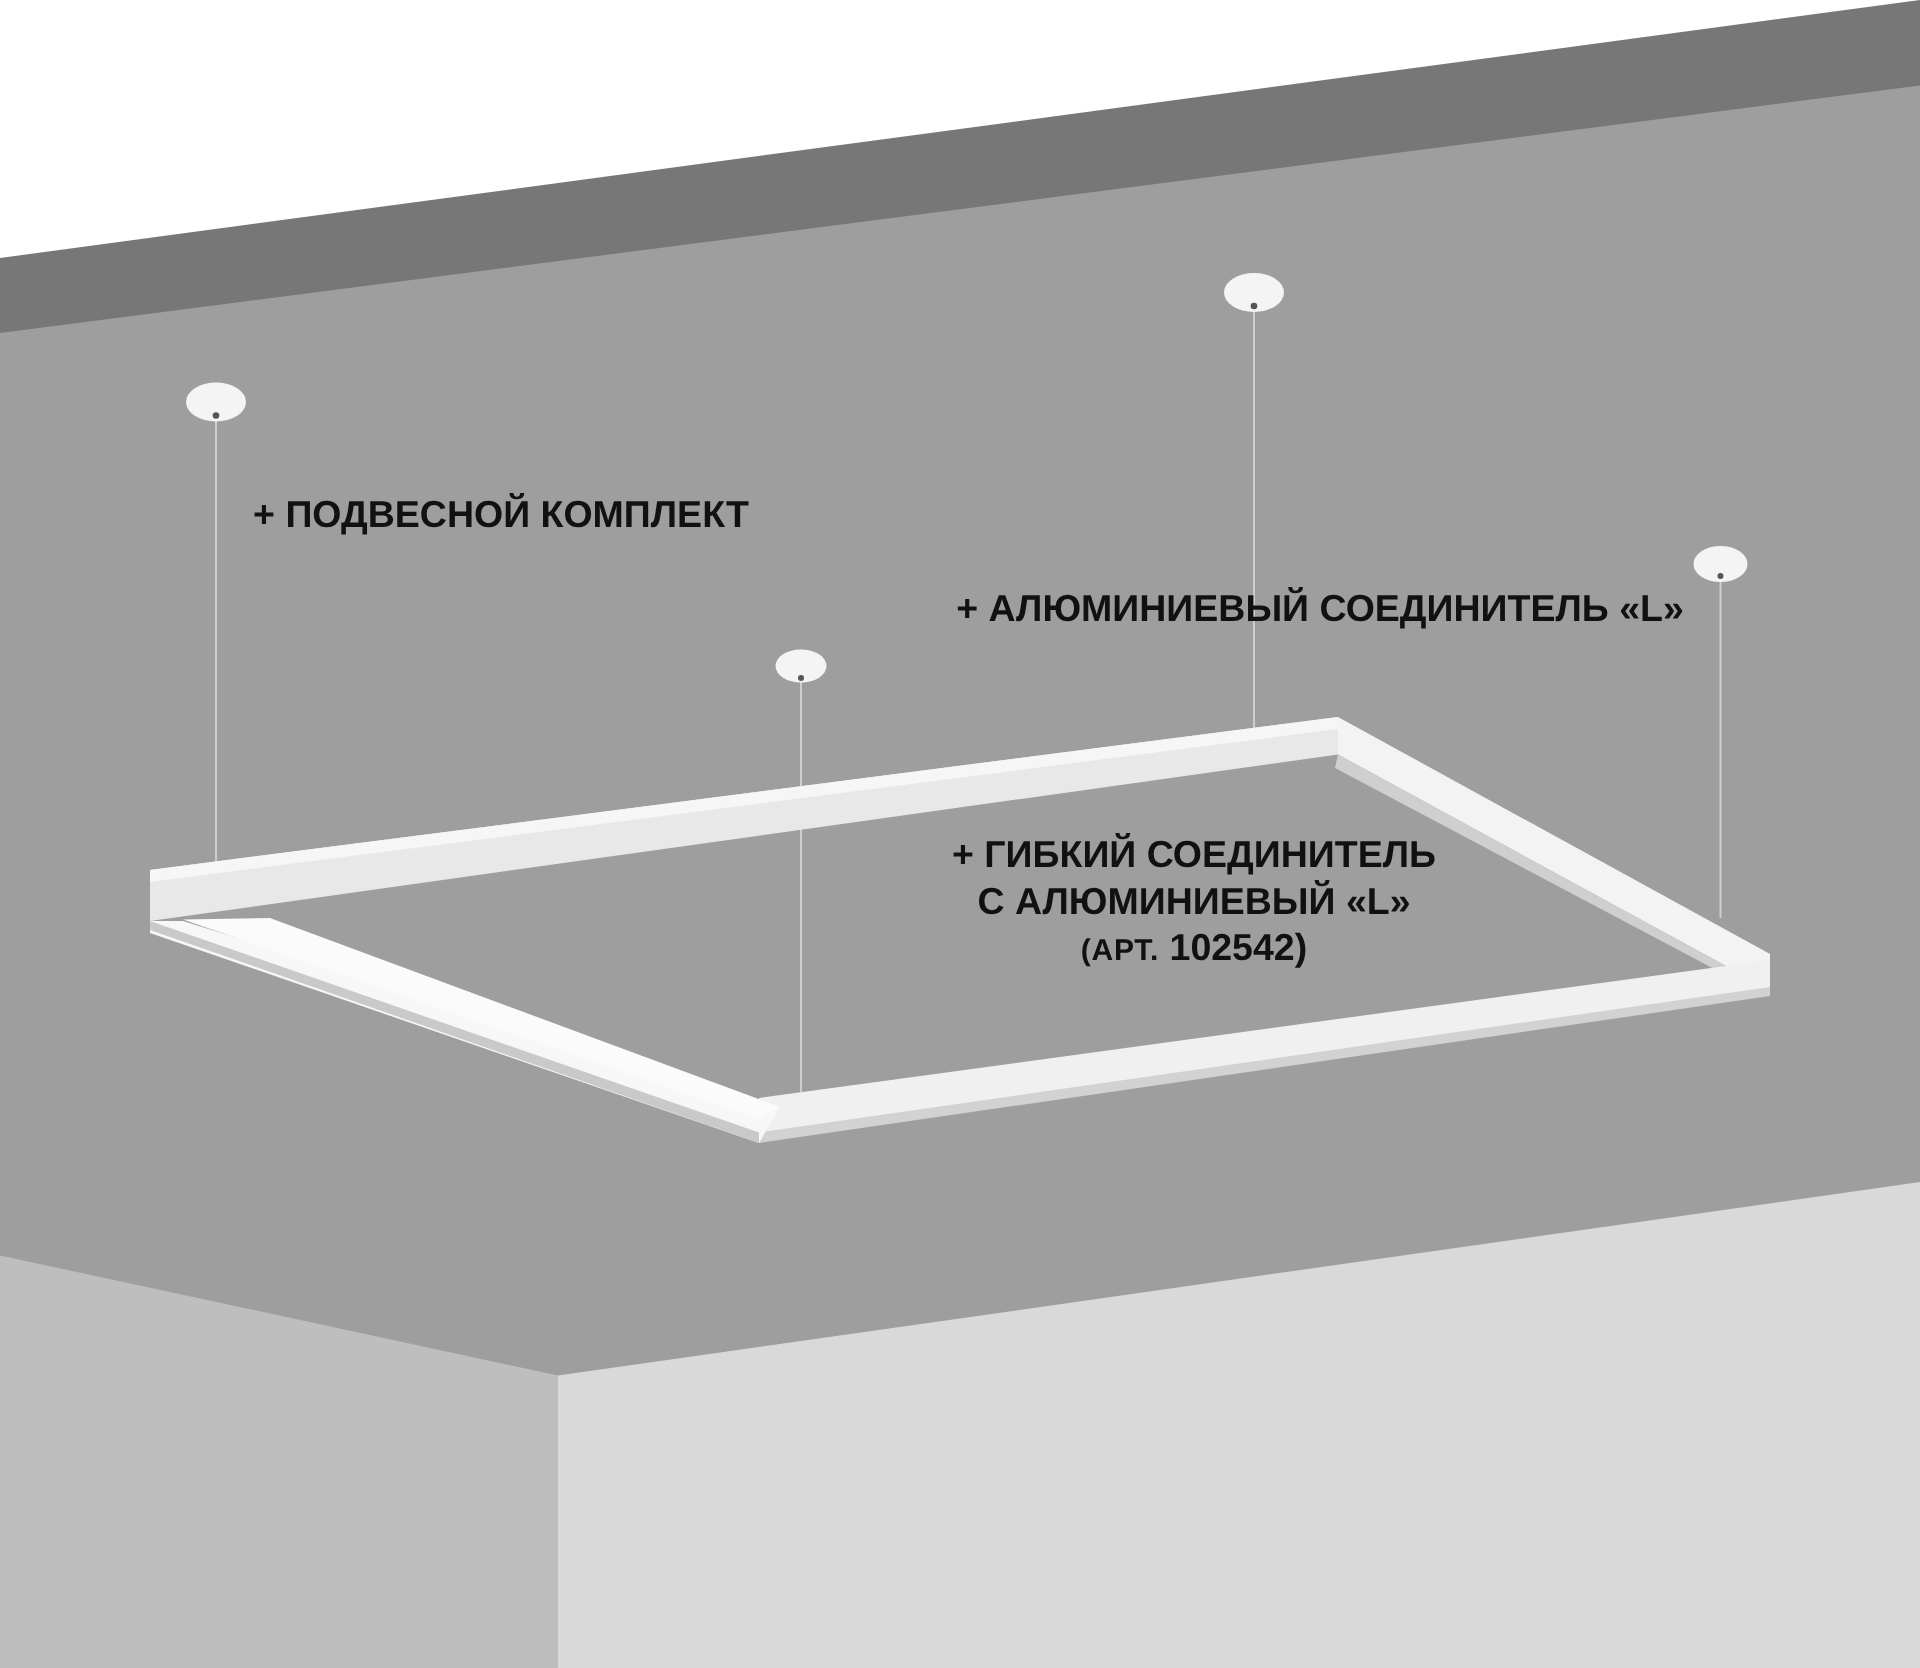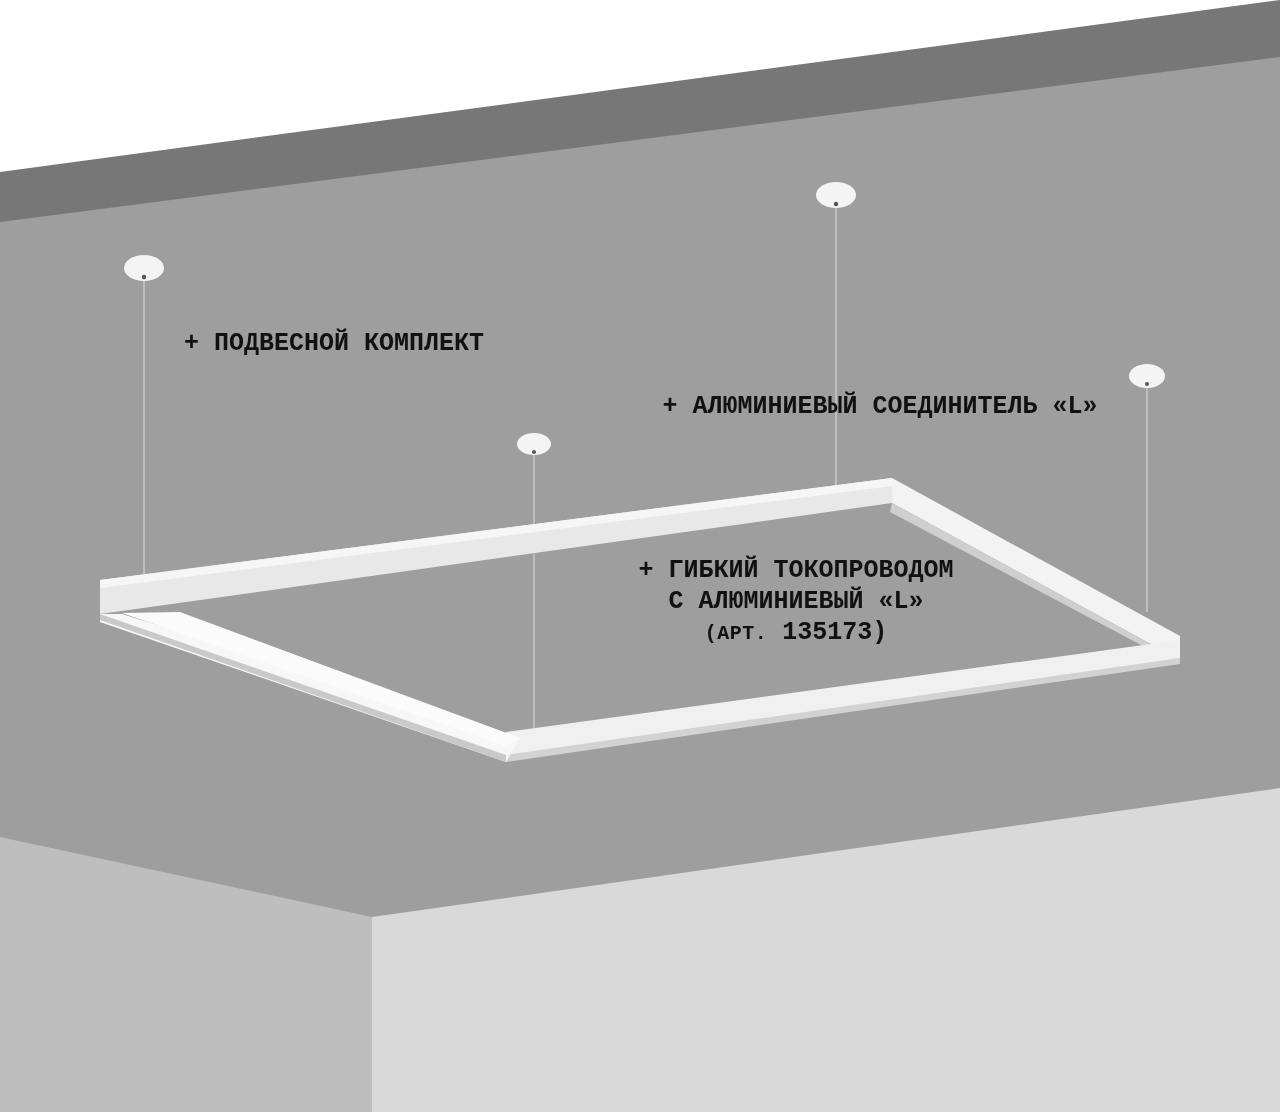--- a/index.html
+++ b/index.html
@@ -1,19 +1,19 @@
 <!DOCTYPE html>
 <html><head>
 <meta charset="utf-8">
 <style>
   html, body { margin: 0; padding: 0; }
   body { width: 1280px; height: 1112px; overflow: hidden; background: #ffffff; position: relative; font-family: "Liberation Sans", sans-serif; }
   #scene { position: absolute; left: 0; top: 0; width: 1280px; height: 1112px; }
   .label { position: absolute; color: #111; font-weight: bold; text-align: center; font-size: 25px; line-height: 31px; white-space: nowrap; font-family: "Liberation Sans", sans-serif; }
-  .label .line { display: block; font-family: Liberation Mono, monospace; }
+  .label .line { display: block; }
   .art-prefix { font-size: 20px; letter-spacing: 0.5px; }
 </style>
 </head>
 <body>
 
 <svg id="scene" viewBox="0 0 1280 1112" xmlns="http://www.w3.org/2000/svg">
 
   <rect x="0" y="0" width="1280" height="1112" fill="#ffffff"></rect>
 
   <polygon points="0,172 1280,0 1280,1112 0,1112" fill="#777777"></polygon>
@@ -67,16 +67,16 @@
 
 <div class="label" style="left:140px; top:328px; width:388px;">
   <span class="line">+ ПОДВЕСНОЙ КОМПЛЕКТ</span>
 </div>
 
 <div class="label" style="left:600px; top:391px; width:560px;">
   <span class="line">+ АЛЮМИНИЕВЫЙ СОЕДИНИТЕЛЬ «L»</span>
 </div>
 
 <div class="label" style="left:596px; top:555px; width:400px;">
-  <span class="line">+ ГИБКИЙ ТОКОПРОВОДОМ</span>
+  <span class="line">+ ГИБКИЙ СОЕДИНИТЕЛЬ</span>
   <span class="line">С АЛЮМИНИЕВЫЙ «L»</span>
-  <span class="line"><span class="art-prefix">(АРТ.</span> <span>135173)</span></span>
+  <span class="line"><span class="art-prefix">(АРТ.</span> <span>102542)</span></span>
 </div>
 
 </body></html>

